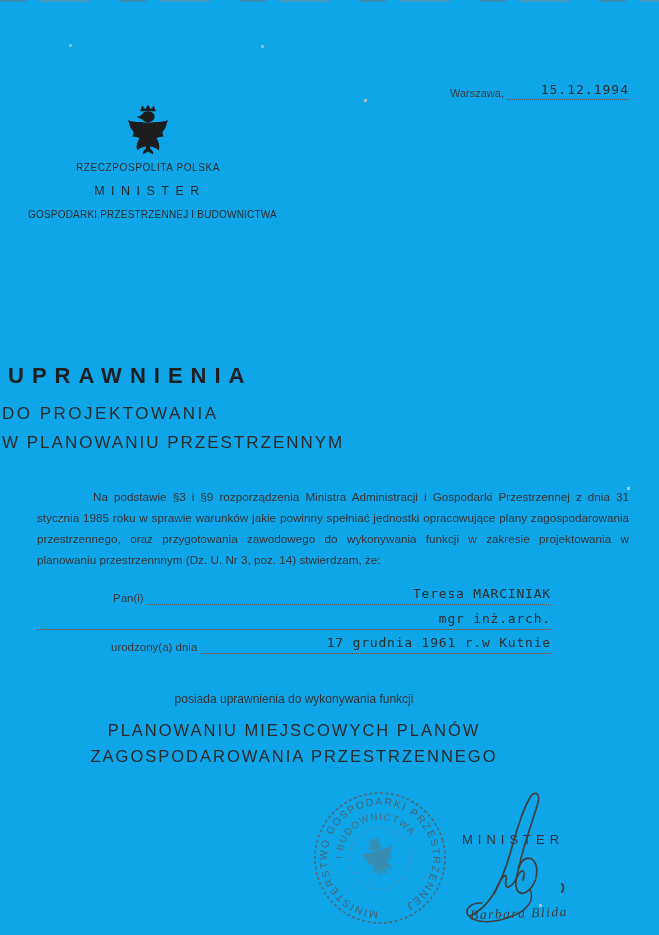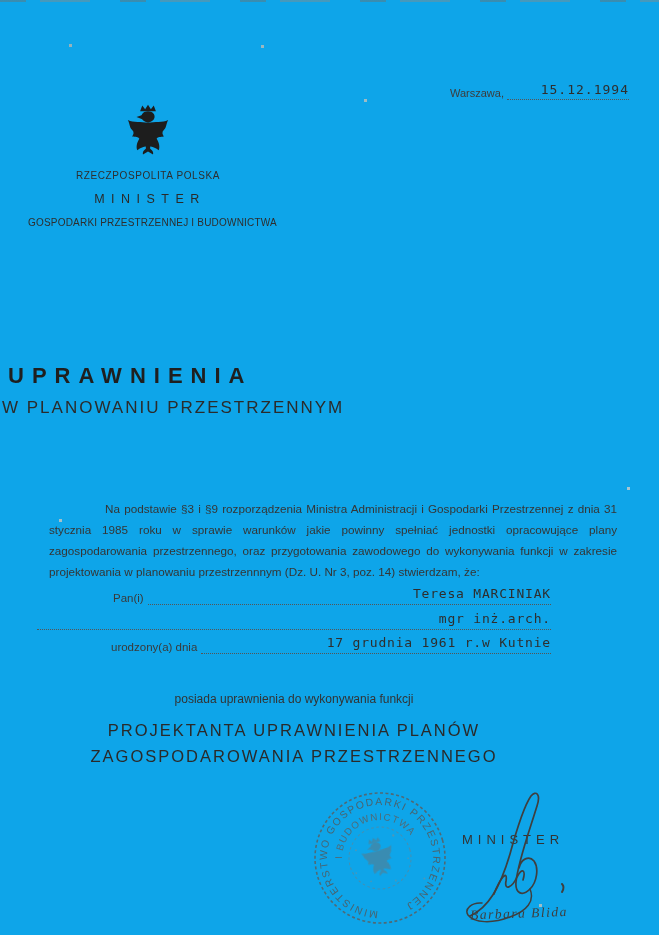--- a/index.html
+++ b/index.html
@@ -28,39 +28,39 @@
   .dateline{position:absolute;top:80px;right:30px;display:flex;align-items:flex-end;}
   .dateline .lbl{font-size:11px;color:#3c3c3c;padding-right:3px;line-height:13px;}
   .fill{border-bottom:1.6px dotted #555;text-align:right;}
   .date-fill{width:122px;padding-bottom:1px;}
   .typed{font-family:"DejaVu Sans Mono","Liberation Mono",monospace;color:#2e2e2e;}
   .date-fill .typed{font-size:13px;letter-spacing:1px;}
 
   
   .letterhead{position:absolute;left:28px;top:102px;width:240px;text-align:center;}
   .emblem{width:46px;height:56px;color:#1d1d1d;}
-  .country{font-size:10px;letter-spacing:.6px;color:#2e2e2e;margin-top:8px;}
+  .country{font-size:10px;letter-spacing:.6px;color:#2e2e2e;}
   .minister-h{font-size:12.5px;letter-spacing:6.5px;color:#2a2a2a;margin-top:11px;margin-left:4px;}
   .ministry{font-size:10px;letter-spacing:.2px;color:#2e2e2e;margin-top:11px;white-space:nowrap;}
 
   
   .registry{position:absolute;left:38px;top:272px;display:flex;align-items:flex-end;}
   .registry .lbl{font-size:11px;color:#3a3a3a;padding-right:3px;line-height:13px;}
   .registry .fill{width:118px;padding-bottom:1px;}
   .registry .typed{font-size:13px;letter-spacing:1px;}
 
   
   .title-block{position:absolute;left:0;top:363px;width:540px;color:#1f1f1f;}
   .title-main{font-size:22px;font-weight:bold;letter-spacing:8px;margin-left:8px;}
   .title-sub1{font-size:17px;letter-spacing:2.5px;margin-top:15px;margin-left:2px;color:#2b2b2b;}
   .title-sub2{font-size:17px;letter-spacing:2px;margin-top:9px;margin-left:2px;color:#2b2b2b;}
 
   
   .legal{
-    position:absolute;left:37px;right:30px;top:486px;margin:12px;
+    position:absolute;left:37px;right:30px;top:486px;margin:0;
     font-size:11.7px;line-height:21px;text-align:justify;text-indent:56px;color:#353535;
   }
 
   
   .form{position:absolute;left:37px;right:30px;top:584px;}
   .frow{display:flex;align-items:flex-end;}
   .frow .lbl{font-size:11.5px;color:#3a3a3a;line-height:14px;padding-right:4px;white-space:nowrap;}
   .frow .fill{flex:1;padding-bottom:2px;}
   .frow .typed{font-size:13px;letter-spacing:.8px;}
   .frow1{margin-left:76px;margin-right:78px;}
@@ -118,20 +118,21 @@
       <use href="#eagle-shape"></use>
     </svg>
     <div class="country">RZECZPOSPOLITA POLSKA</div>
     <div class="minister-h">MINISTER</div>
     <div class="ministry">GOSPODARKI PRZESTRZENNEJ I BUDOWNICTWA</div>
   </div>
 
 
   <div class="title-block">
     <div class="title-main">UPRAWNIENIA</div>
+    <div class="title-sub1">DO PROJEKTOWANIA</div>
     <div class="title-sub2">W PLANOWANIU PRZESTRZENNYM</div>
   </div>
 
   <p class="legal">Na podstawie §3 i §9 rozporządzenia Ministra Administracji i Gospodarki Przestrzennej z dnia 31 stycznia 1985 roku w sprawie warunków jakie powinny spełniać jednostki opracowujące plany zagospodarowania przestrzennego, oraz przygotowania zawodowego do wykonywania funkcji w zakresie projektowania w planowaniu przestrzennnym (Dz. U. Nr 3, poz. 14) stwierdzam, że:</p>
 
   <div class="form">
     <div class="frow frow1">
       <span class="lbl">Pan(i)</span>
       <span class="fill"><span class="typed">Teresa MARCINIAK</span></span>
     </div>
@@ -139,21 +140,21 @@
       <span class="fill"><span class="typed">mgr inż.arch.</span></span>
     </div>
     <div class="frow frow3">
       <span class="lbl">urodzony(a) dnia</span>
       <span class="fill"><span class="typed">17 grudnia 1961 r.w Kutnie</span></span>
     </div>
   </div>
 
   <div class="grant">
     <div class="grant-intro">posiada uprawnienia do wykonywania funkcji</div>
-    <div class="grant-l1">PROJEKTANTA UPRAWNIENIA PLANÓW</div>
+    <div class="grant-l1">PLANOWANIU MIEJSCOWYCH PLANÓW</div>
     <div class="grant-l2">ZAGOSPODAROWANIA PRZESTRZENNEGO</div>
   </div>
 
   <svg class="stamp" viewBox="0 0 162 162">
     <g transform="rotate(-16 81 84)" opacity="0.82">
       <circle cx="81" cy="84" r="65" fill="none" stroke="#5d5d5d" stroke-width="1.6" stroke-dasharray="3 2.4"></circle>
       <circle cx="81" cy="84" r="31" fill="none" stroke="#7b7b7b" stroke-width="1" stroke-dasharray="2.6 2.6" opacity="0.65"></circle>
       <path id="stamp-outer-ring" d="M81 137 A53 53 0 1 1 81 31 A53 53 0 1 1 81 137" fill="none"></path>
       <path id="stamp-inner-ring" d="M43 84 A38 38 0 0 1 119 84" fill="none"></path>
       <text font-size="10.4" letter-spacing="1.6" fill="#555">

